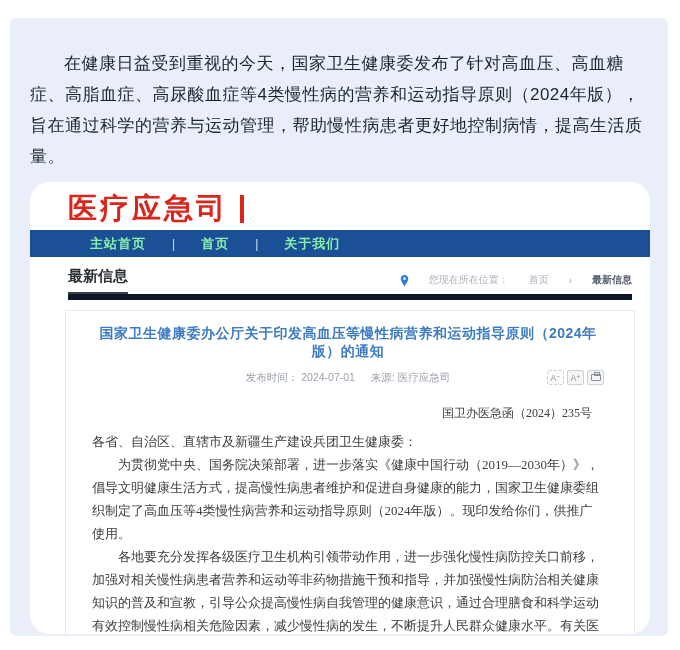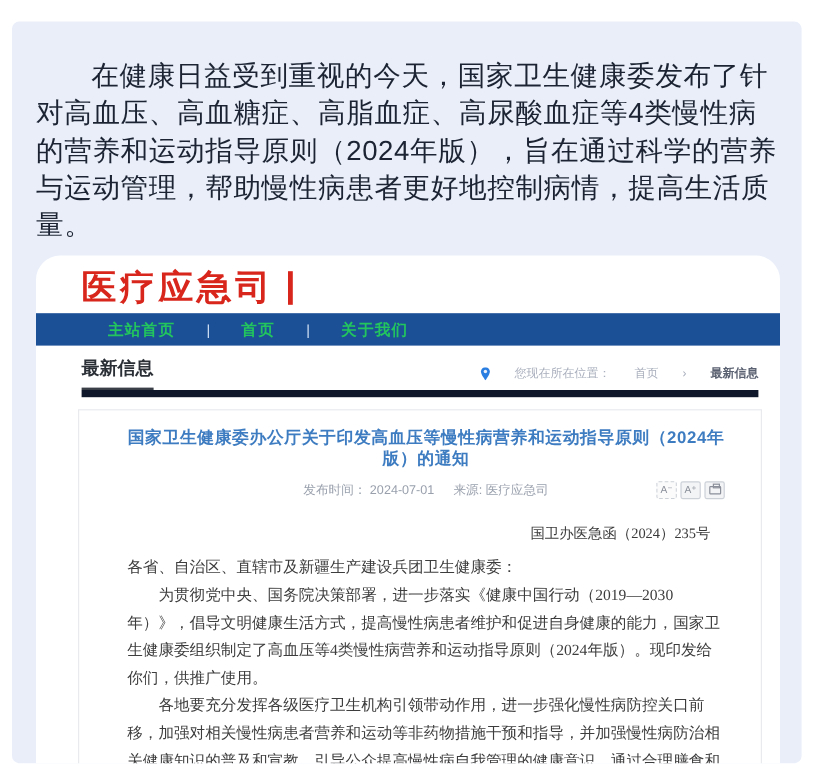--- a/index.html
+++ b/index.html
@@ -1,37 +1,37 @@
 <!DOCTYPE html>
 <html><head>
 <meta charset="utf-8">
 <style>
   * { margin:0; padding:0; box-sizing:border-box; }
   html,body { width:680px; height:650px; background:#ffffff; font-family:"Liberation Sans","DejaVu Sans",sans-serif; }
   .panel { position:absolute; left:10px; top:18px; width:658px; height:618px;
            background:#e9eef9; border-radius:6px; overflow:hidden; }
-  .intro { margin:30px 20px 0 20px; font-size:23px; line-height:31px; color:#1c2433;
+  .intro { margin:30px 20px 0 20px; font-size:17px; line-height:31px; color:#1c2433;
            text-indent:2em; font-weight:500; letter-spacing:0.5px; }
   .card { margin:10px 18px 0 20px; width:620px; height:452px; background:#ffffff; overflow:hidden;border-radius:20px; }
   .logo-row { padding:12px 0 6px 38px; height:48px; display:flex; align-items:center; }
   .logo-text { font-size:29px; font-weight:bold; color:#d9261c; letter-spacing:3px; }
   .logo-bar { display:inline-block; width:4px; height:28px; background:#d9261c; margin-left:12px; }
   .navbar { height:27px; background:#1b4f96; display:flex; align-items:center; padding-left:60px; }
-  .nav-item { color:#22c55e; font-size:13px; font-weight:bold; letter-spacing:1px; cursor:pointer; }
+  .nav-item { color:#86efac; font-size:13px; font-weight:bold; letter-spacing:1px; cursor:pointer; }
   .nav-sep { color:#cfe0f5; font-size:12px; margin:0 26px; }
   .section-row { display:flex; justify-content:space-between; align-items:flex-end;
                  margin:10px 18px 0 38px; border-bottom:6px solid #0f172a; padding-bottom:0; }
   .section-title { font-size:15px; font-weight:bold; color:#2b2f36; padding-bottom:6px;
                    border-bottom:2px solid #3a3f47; }
   .breadcrumb { font-size:10px; color:#a8aebc; padding-bottom:7px; display:flex; align-items:center; gap:20px; }
   .breadcrumb .crumb-current { color:#5a6170; font-weight:bold; }
   .breadcrumb .crumb-home { color:#a8aebc; cursor:pointer; }
   .pin-icon { width:9px; height:11px; display:inline-block; }
   .article-box { margin:10px 15px 0 35px; width:570px; height:334px;
-                 border:1px solid #e8eaee; background:#ffffff; padding:14px 30px 0 40px; overflow:hidden; }
+                 border:1px solid #e8eaee; background:#ffffff; padding:14px 30px 0 26px; overflow:hidden; }
   .article-title { text-align:center; color:#3e7cc1; font-size:14px; font-weight:bold; letter-spacing:0.5px; }
   .meta-row { position:relative; margin-top:10px; height:16px; text-align:center;
               font-size:10.5px; color:#9aa1ad; }
   .meta-row .meta-label { margin-left:13px; }
   .toolbar { position:absolute; right:0; top:-1px; display:flex; gap:3px; }
   .tool-btn { width:17px; height:15px; border:1px solid #ccd1d8; background:#f3f4f6; border-radius:2px;
               font-size:8.5px; color:#8a8f99; display:flex; align-items:center; justify-content:center; cursor:pointer; }
   .tool-btn.dashed { border-style:dashed; background:#fbfbfc; }
   .printer-icon { width:10px; height:7px; border:1px solid #8a8f99; border-radius:1px; position:relative; }
   .printer-icon::before { content:""; position:absolute; left:2px; top:-3px; width:4px; height:2px; border:1px solid #8a8f99; }

